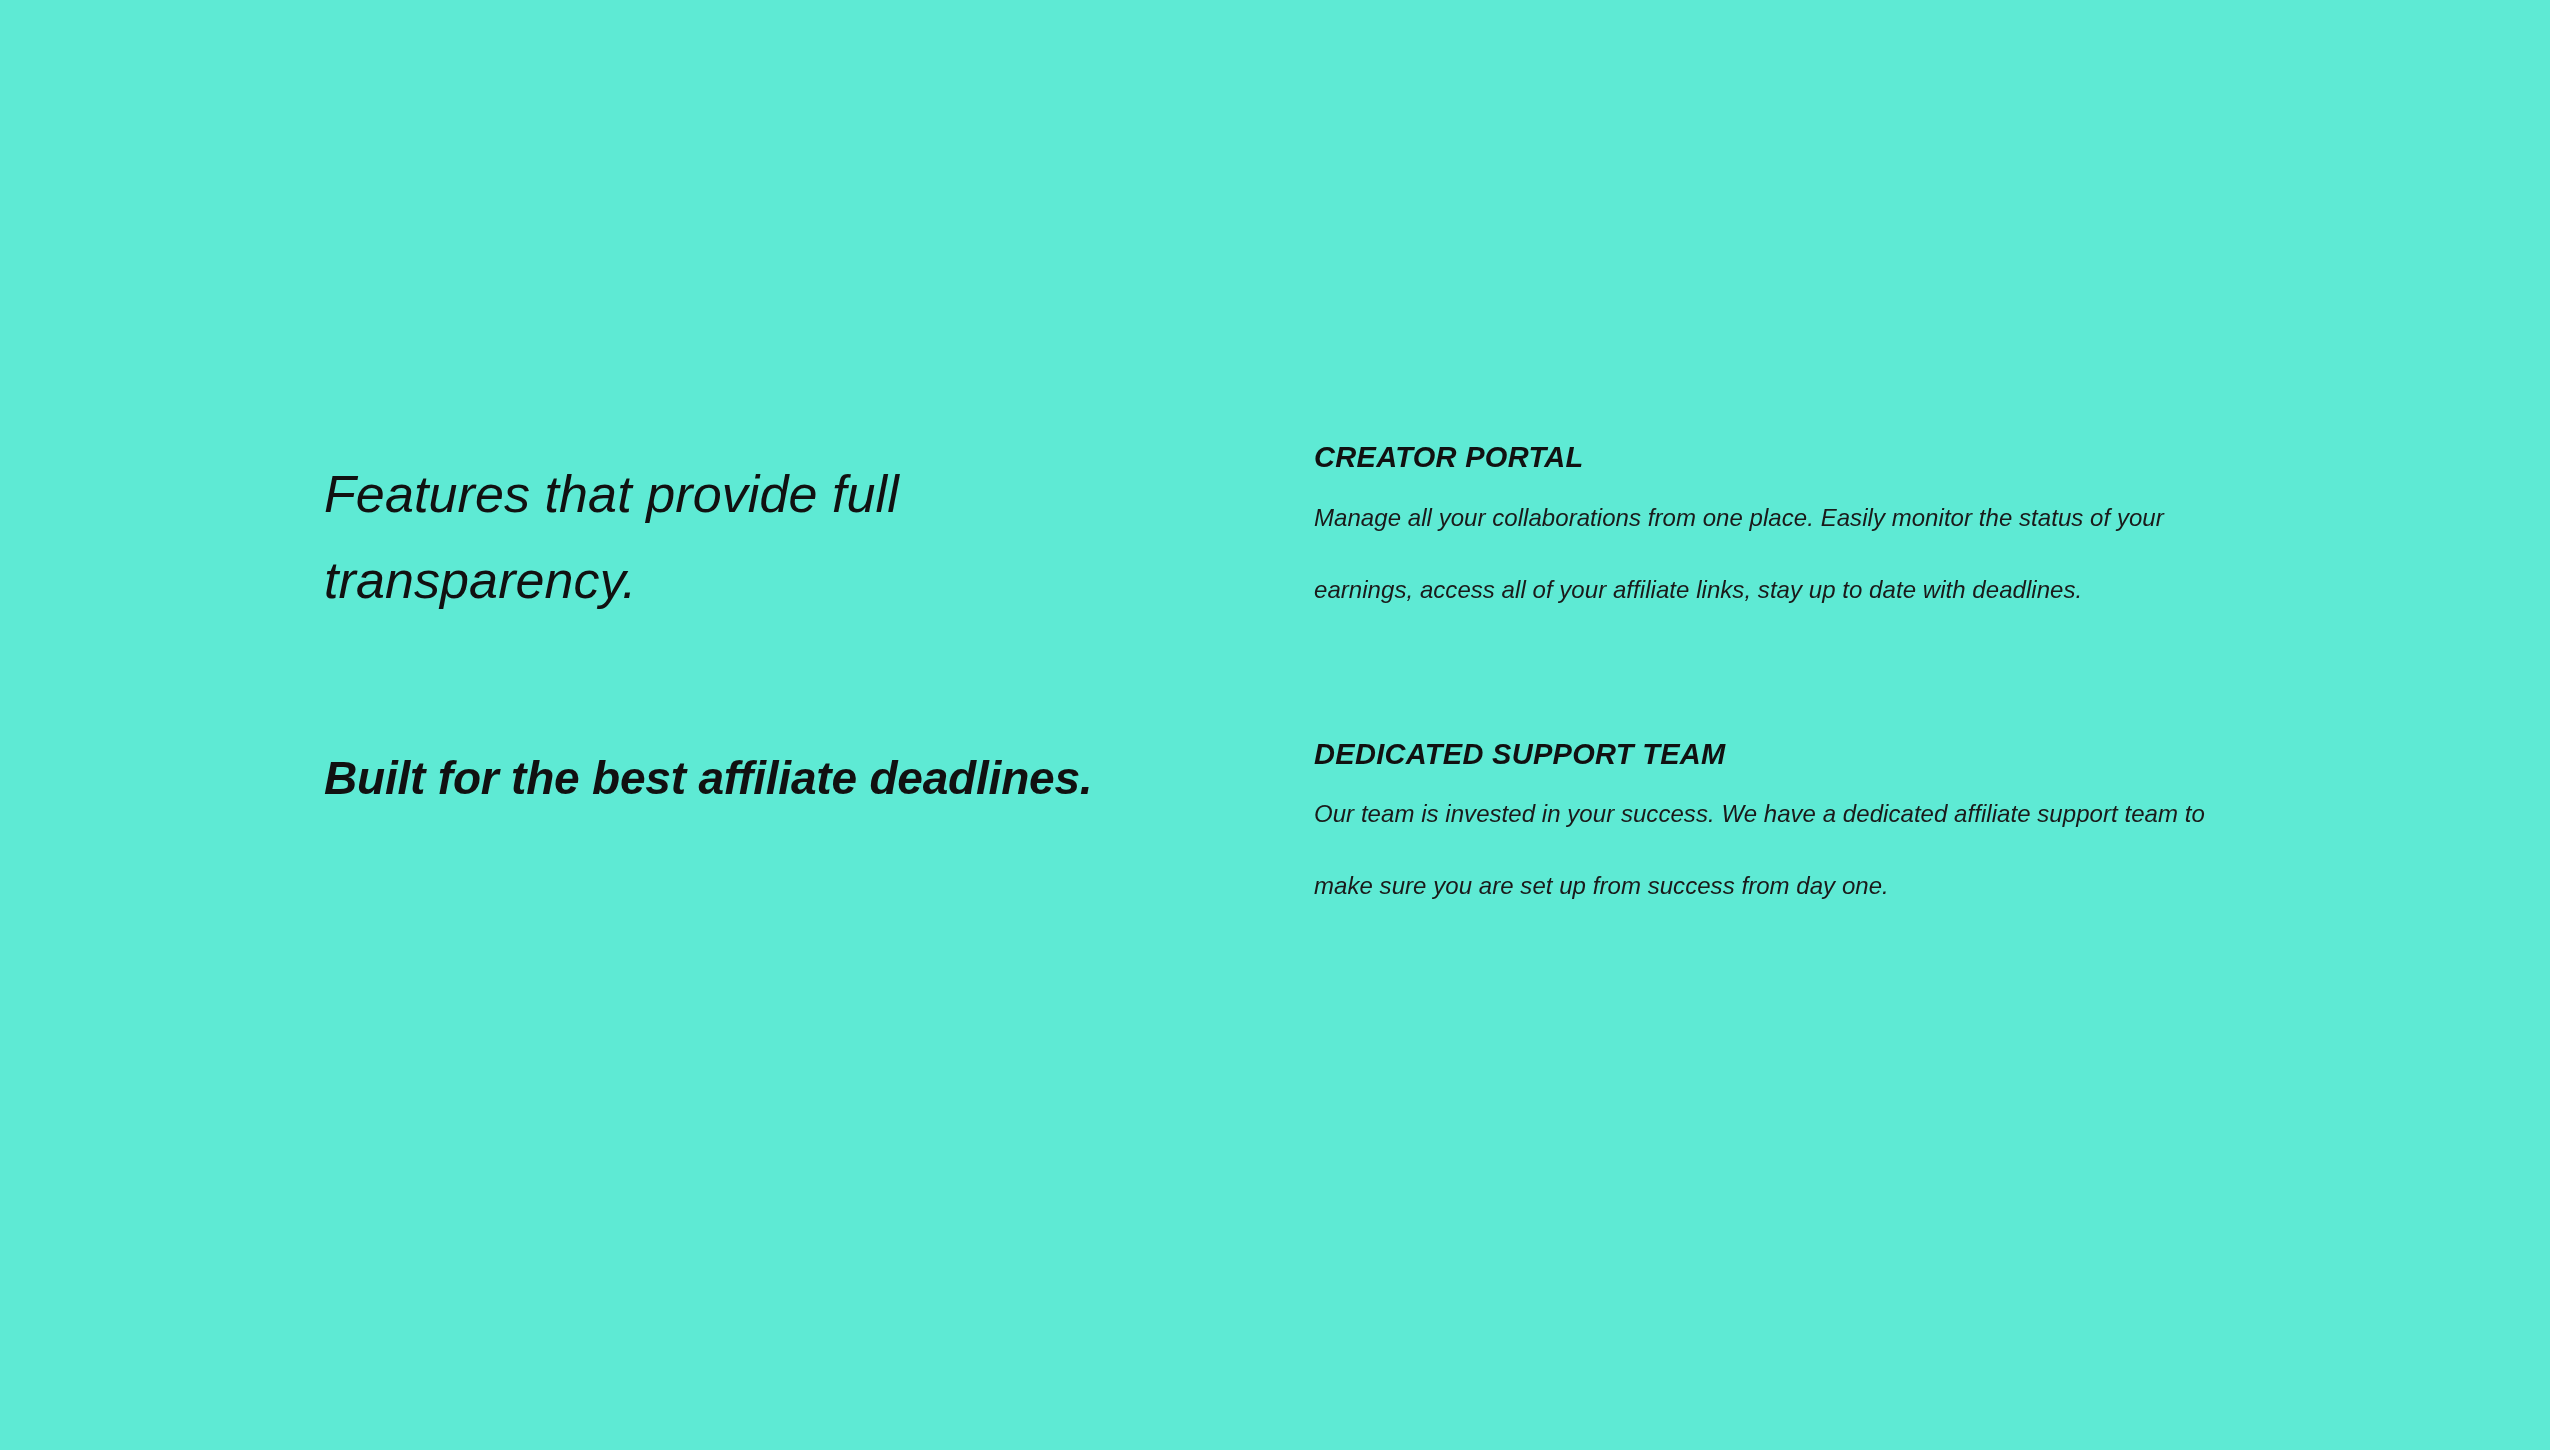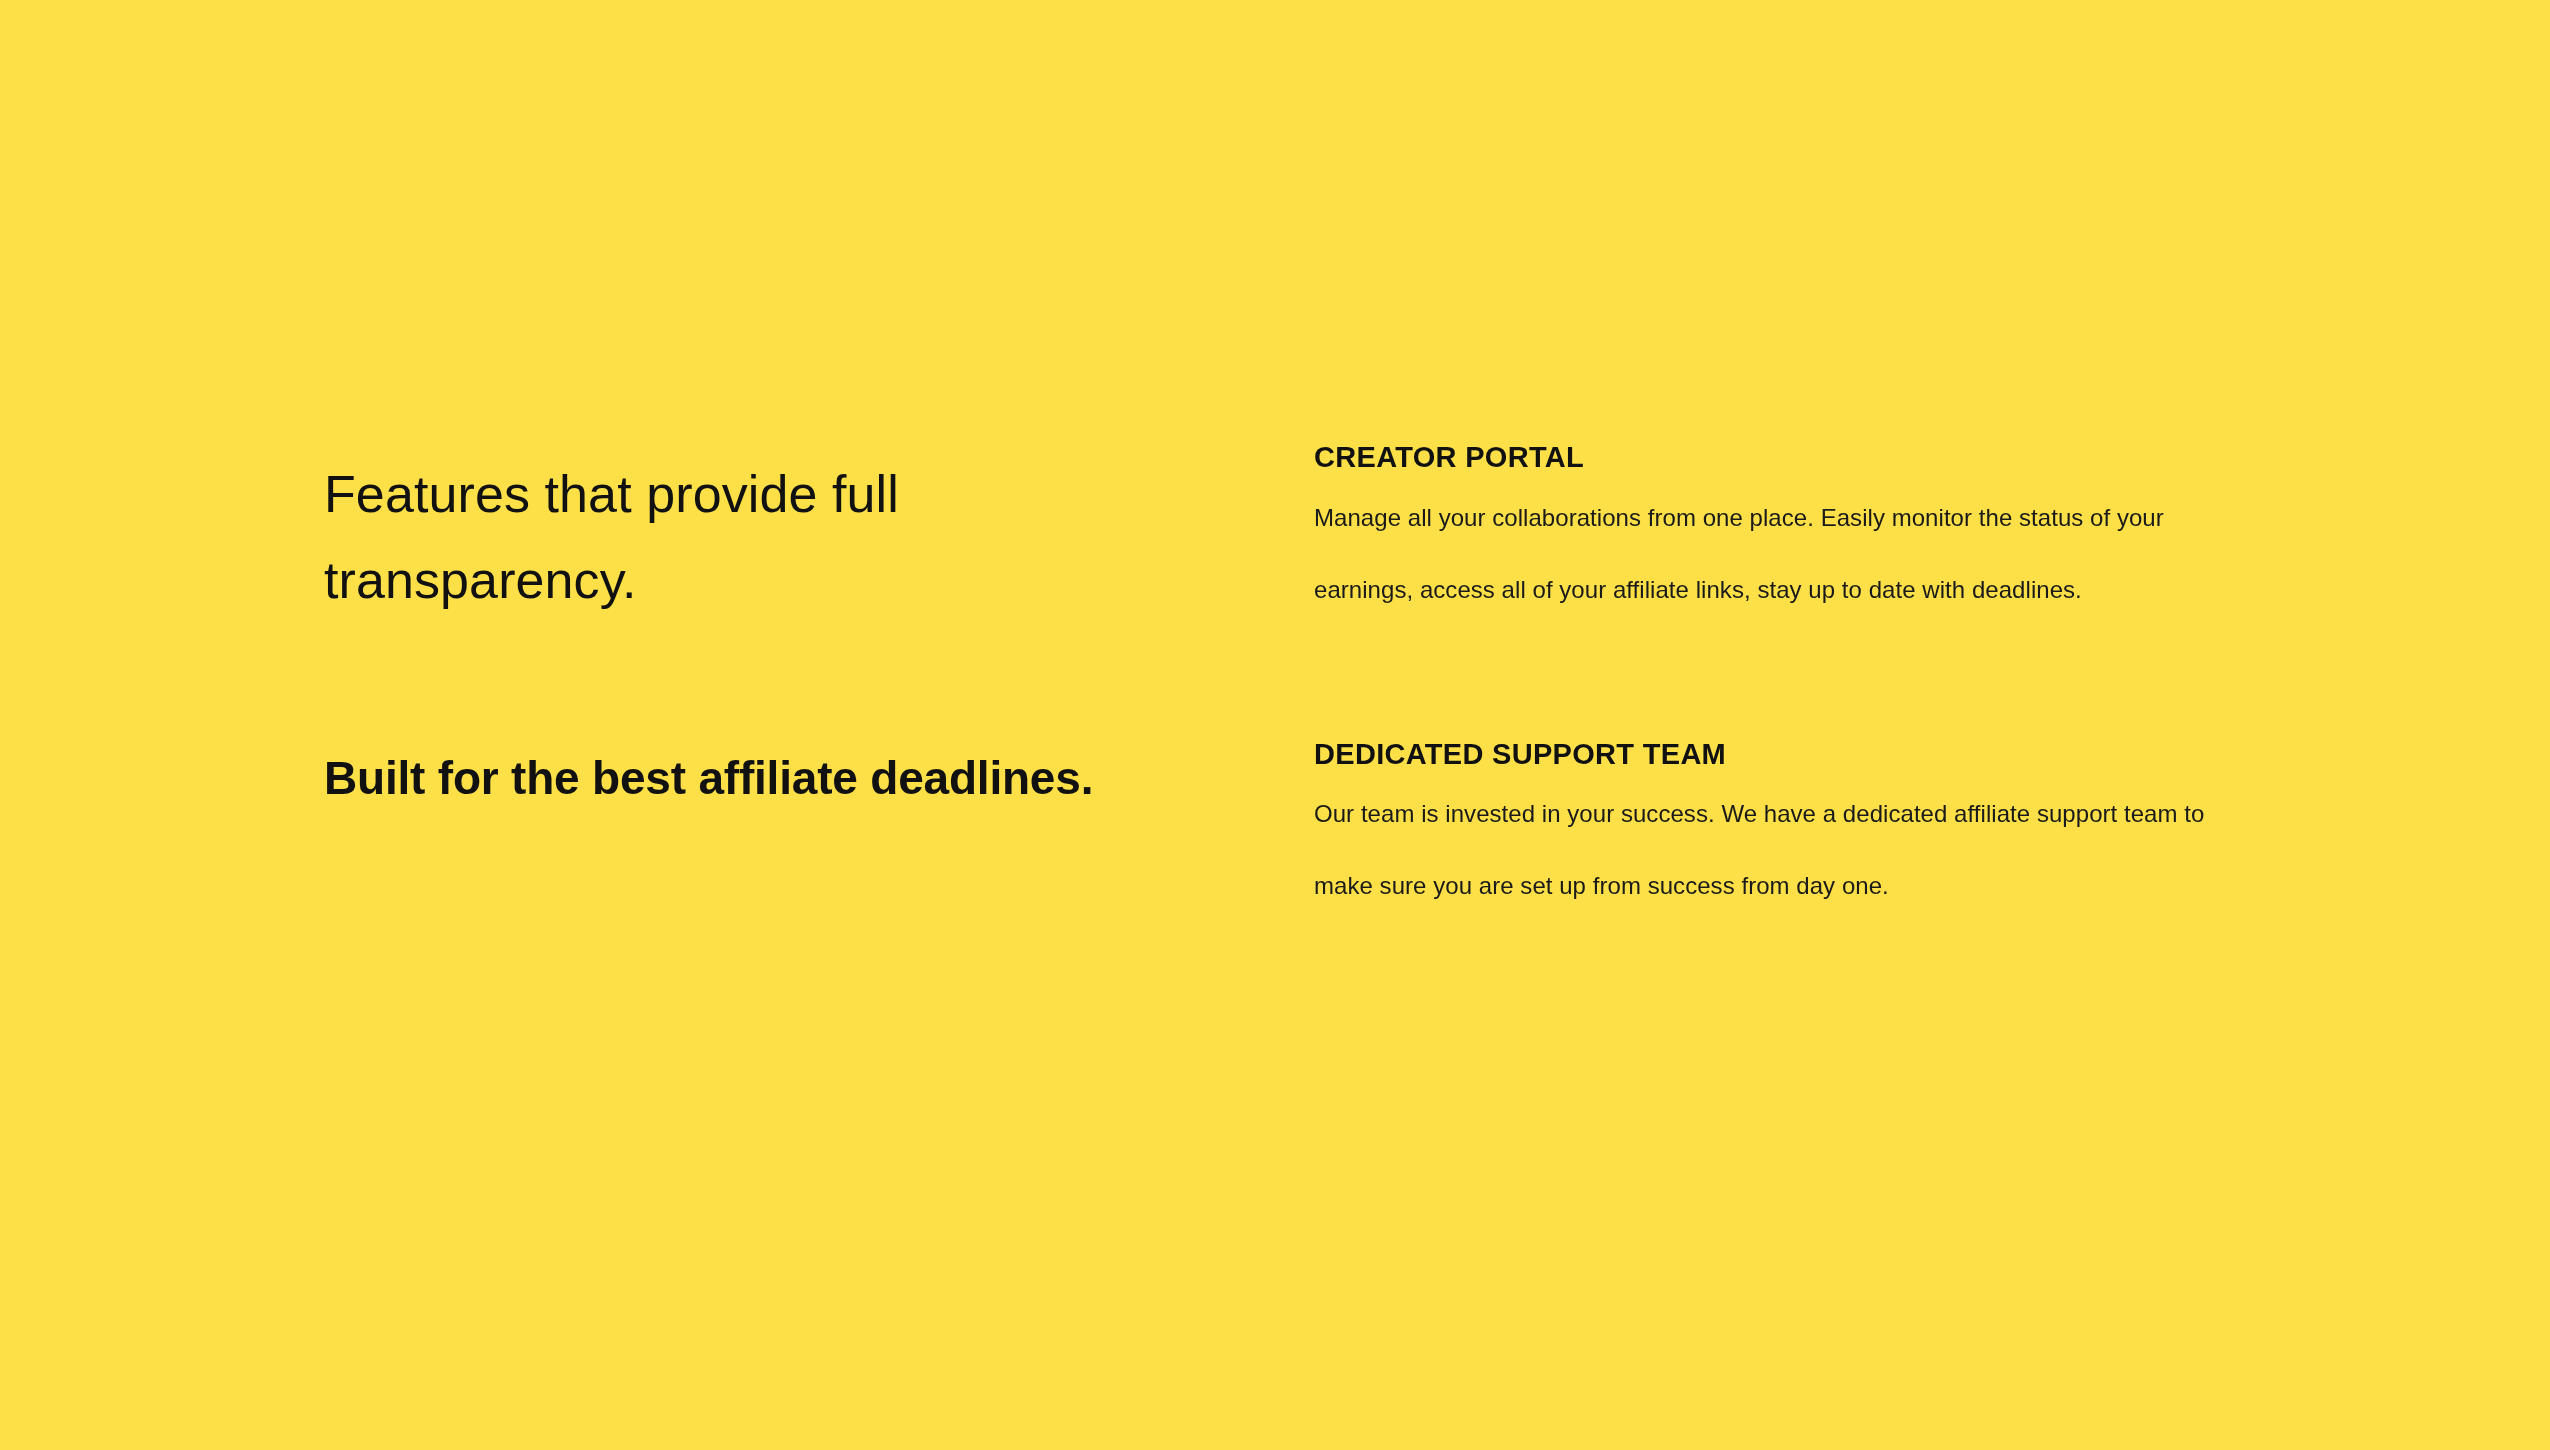--- a/index.html
+++ b/index.html
@@ -91,21 +91,21 @@
     font-size: 24px;
     font-weight: 400;
     line-height: 72px;
     letter-spacing: 0.05px;
     color: #1a1a1a;
   }
 </style>
 </head>
 <body style="background: rgb(250, 249, 247);">
 
-<div class="page" style="background: #fde047;">
+<div class="page" style="background: #5eead4; font-style: italic;">
 
   <section class="features-section">
 
     <h2 class="headline-light" style="color: rgb(17, 17, 17);">Features that provide full transparency.</h2>
 
     <div class="feature-block block-1">
       <h3 class="feature-title" style="color: rgb(17, 17, 17);">CREATOR PORTAL</h3>
       <p class="feature-body" style="color: rgb(26, 26, 26);">Manage all your collaborations from one place. Easily monitor the status of your earnings, access all of your affiliate links, stay up to date with deadlines.</p>
     </div>
 

